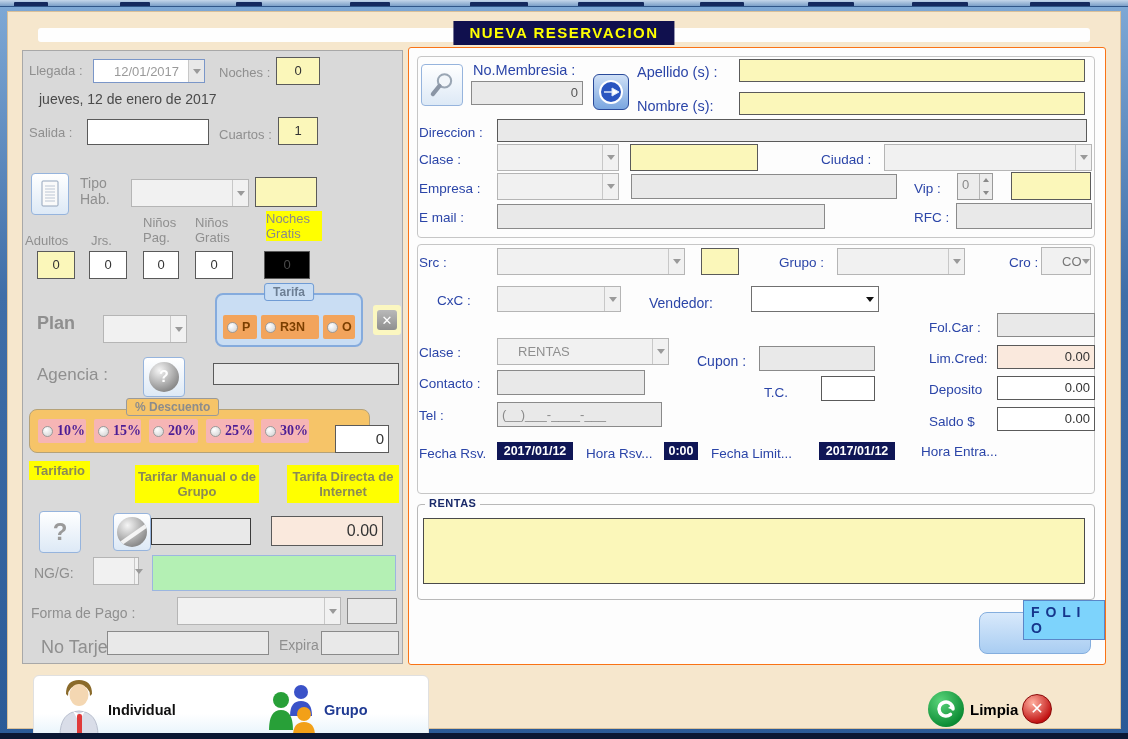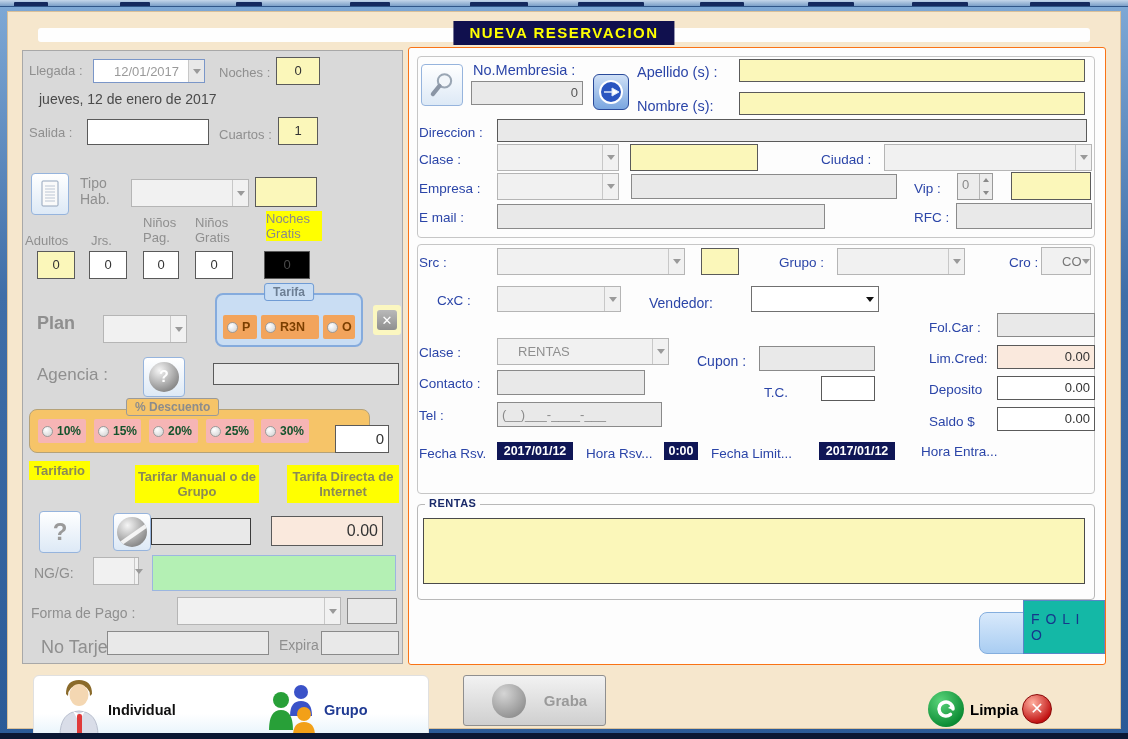--- a/index.html
+++ b/index.html
@@ -41,21 +41,21 @@
 
   .grpbox { position:absolute; border:2px solid #85abdd; border-radius:8px; }
   .grpbox.blue { background:#c9ddf3; }
   .grpbox.orange { background:#f6c468; border:1px solid #b5a278; }
   .gtab { position:absolute; top:-12px; font-size:12px; font-weight:bold; padding:1px 8px; border-radius:3px; white-space:nowrap; }
   .gtab.blue { background:#c9ddf3; border:1px solid #6f9bd4; color:#6d7f94; left:50%; transform:translateX(-50%); }
   .gtab.orange { background:#f6c468; border:1px solid #9a9a9a; color:#8c8c8c; left:96px; }
 
   .chip { position:absolute; display:flex; align-items:center; gap:4px; padding:0 4px; height:24px; border-radius:2px; cursor:pointer; }
   .chip.orange { background:#f2a45c; color:#7b3f00; font-weight:bold; font-size:12.5px; }
-  .chip.pink { background:#f6b5b5; color:#14532d; font-weight:bold; font-size:12px; }
+  .chip.pink { background:#f6b5b5; color:#4c1d95; font-weight:bold; font-size:14px;font-family:Liberation Serif, serif; }
   .rdo { width:11px; height:11px; border-radius:50%; background:radial-gradient(circle at 35% 30%,#ffffff,#cfcfcf); border:1px solid #9a9a9a; flex:0 0 auto; }
 
   .ylabel { position:absolute; background:#ffff00; color:#8a8a55; font-weight:bold; font-size:13px; text-align:center; cursor:pointer; }
 
   .badge { position:absolute; background:#0f1656; color:#fff; font-weight:bold; font-size:12.5px; text-align:center; padding:2px 4px; }
 
   .left-panel { position:absolute; left:14px; top:38px; width:381px; height:614px; background:#d9d9d9; border:1px solid #a8a8a8; }
   .right-panel { position:absolute; left:400px; top:35px; width:698px; height:618px; background:#fdfdfd; border:1px solid #f97316; border-radius:3px; }
   .box { position:absolute; border:1px solid #c6c6c6; border-radius:4px; }
 
@@ -385,21 +385,21 @@
       <div class="badge" style="left:255px;top:394px;width:34px">0:00</div>
       <div class="nlbl" style="left:302px;top:398px">Fecha  Limit...</div>
       <div class="badge" style="left:410px;top:394px;width:76px">2017/01/12</div>
       <div class="nlbl" style="left:512px;top:396px">Hora  Entra...</div>
 
       <div class="box" style="left:8px;top:456px;width:678px;height:96px;border-color:#b8b8b8"></div>
       <div style="position:absolute;left:16px;top:449px;background:#fdfdfd;padding:0 4px;font-weight:bold;font-size:11px;color:#1a2a6a;letter-spacing:.5px">RENTAS</div>
       <textarea class="notas" style="left: 14px; top: 470px; width: 662px; height: 66px;"></textarea>
 
       <div style="position:absolute;left:570px;top:564px;width:112px;height:42px;border:1px solid #84aede;border-radius:8px;background:linear-gradient(180deg,#d8e9fb,#a9cdf2);cursor:pointer"></div>
-      <div style="position:absolute;left:614px;top:552px;background:#14b8a6;border:1px solid #5a86c8;padding:10px 7px;font-weight:normal;font-size:14px;color:#16368c;letter-spacing:1px;cursor:pointer">F O L I O</div>
+      <div style="position:absolute;left:614px;top:552px;background:#7dd3fc;border:1px solid #5a86c8;padding:3px 7px;font-weight:bold;font-size:14px;color:#16368c;letter-spacing:1px;cursor:pointer">F O L I O</div>
     </div>
 
     <div class="bottom-white"></div>
 
     <div style="position:absolute;left:48px;top:666px;cursor:pointer">
       <svg width="46" height="58" viewBox="0 0 46 58">
         <path d="M10 16 Q10 2 23 2 Q36 2 36 16 L34 18 Q34 8 23 7 Q12 8 12 18 Z" fill="#8a6a2a"></path>
         <ellipse cx="23" cy="17" rx="9.5" ry="11" fill="#f4d7b2"></ellipse>
         <path d="M4 58 Q4 34 23 33 Q42 34 42 58 Z" fill="#d9dde8" stroke="#b9bfce"></path>
         <path d="M17 33 L23 44 L29 33 L23 36 Z" fill="#ffffff"></path>
@@ -413,24 +413,20 @@
         <circle cx="33" cy="10" r="7" fill="#3a52c8"></circle>
         <path d="M22 34 Q22 19 33 19 Q44 19 44 34 Z" fill="#3a52c8"></path>
         <circle cx="13" cy="18" r="8" fill="#28a038"></circle>
         <path d="M1 48 Q1 28 13 28 Q25 28 25 48 Z" fill="#28a038"></path>
         <circle cx="36" cy="32" r="7" fill="#f2a018"></circle>
         <path d="M25 54 Q25 40 36 40 Q47 40 47 54 Z" fill="#f2a018"></path>
       </svg>
     </div>
     <div style="position:absolute;left:316px;top:690px;font-weight:bold;font-size:14.5px;color:#1f3a93;cursor:pointer">Grupo</div>
 
-    <div class="bigbtn" style="left:455px;top:663px;width:143px;height:51px">
-      <span class="sphere" style="width:34px;height:34px;margin-left:28px;background:radial-gradient(circle at 35% 28%,#d5d5d5,#8f8f8f 80%)"></span>
-      <span class="btxt">Graba</span>
-    </div>
 
 
     <div style="position:absolute;left:920px;top:679px;width:36px;height:36px;border-radius:50%;background:radial-gradient(circle at 35% 28%,#5ad47a,#0a8a32 75%);display:flex;align-items:center;justify-content:center;cursor:pointer">
       <svg width="24" height="24" viewBox="0 0 24 24">
         <path d="M19 12 a7 7 0 1 0 -2.5 5.4" fill="none" stroke="#ffffff" stroke-width="3.5" stroke-linecap="round"></path>
         <path d="M19 7 L19.5 13 L14 11 Z" fill="#ffffff"></path>
       </svg>
     </div>
     <div style="position:absolute;left:962px;top:689px;font-weight:bold;font-size:15px;color:#000;cursor:pointer">Limpia</div>
 

